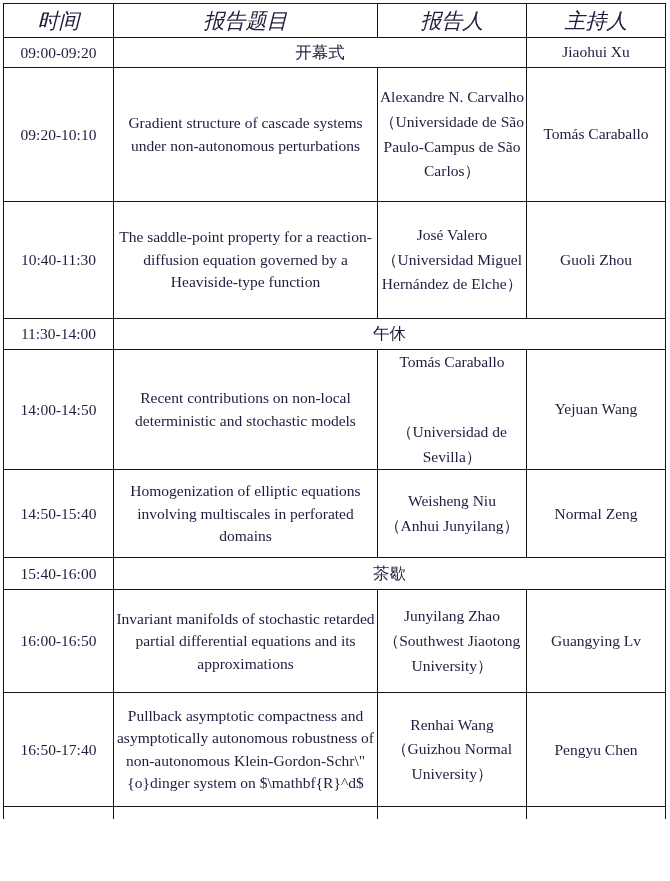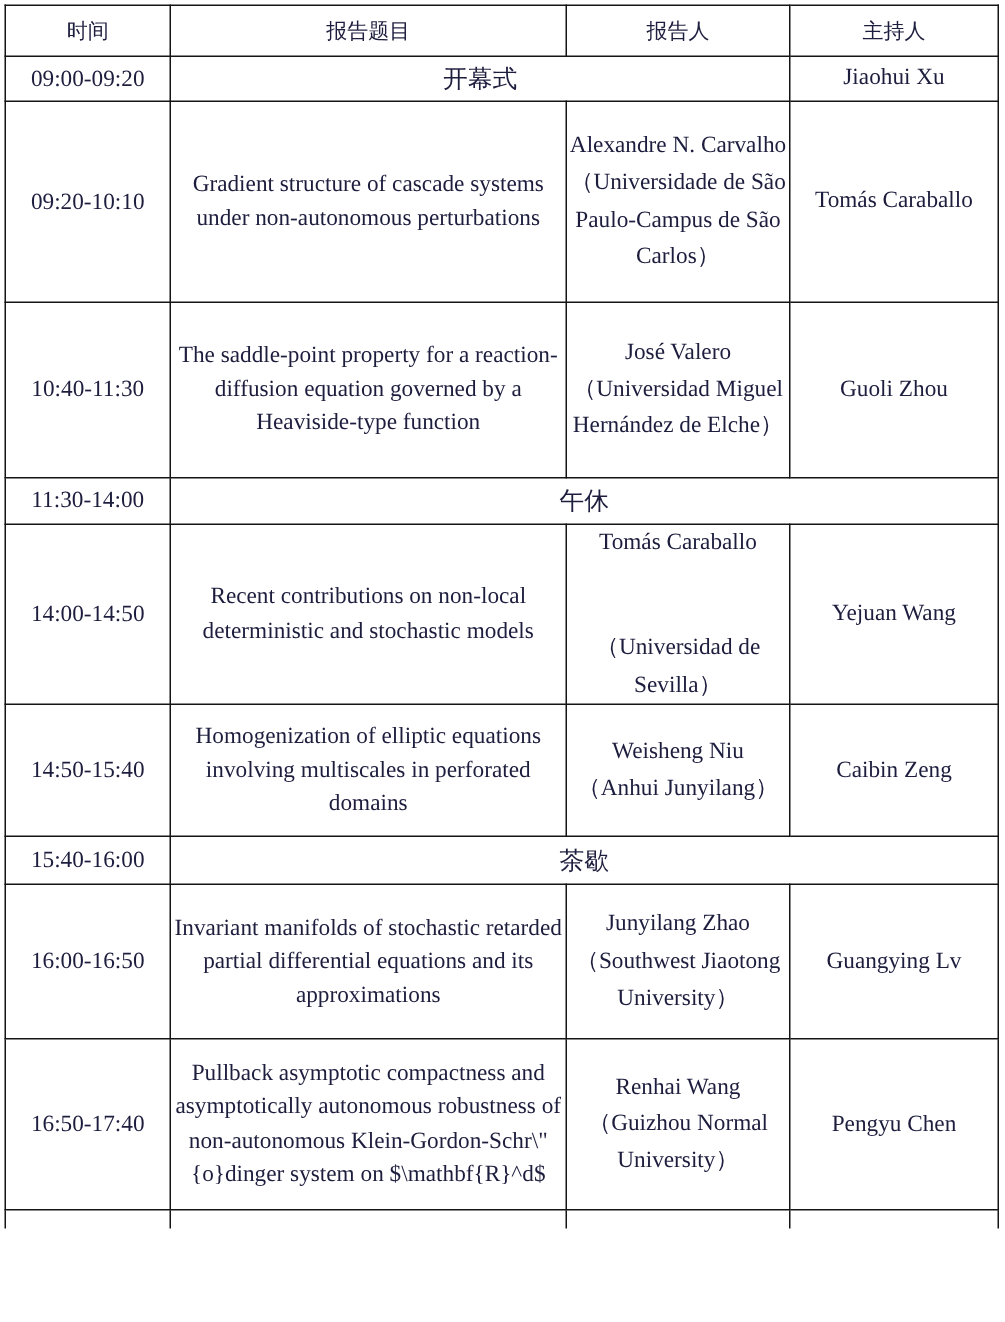--- a/index.html
+++ b/index.html
@@ -51,21 +51,22 @@
   tr.r-talk6  { height: 114px; }
   tr.r-stub   { height: 12px; }
   td.date-cell {
     font-weight: bold;
     font-size: 17.5px;
   }
   td.venue-cell {
     font-size: 17px;
   }
   td.colhead {
-    font-size: 14px;
+    font-size: 21px;
+    font-style: italic;
   }
   td.time-cell {
     font-size: 15.5px;
     white-space: nowrap;
   }
   td.title-cell {
     font-size: 15.5px;
     line-height: 1.45;
     padding: 4px 10px;
   }
@@ -153,21 +154,21 @@
       <td class="chair-cell">Yejuan Wang</td>
     </tr>
 
     <tr class="r-talk4">
       <td class="time-cell">14:50-15:40</td>
       <td class="title-cell">Homogenization of elliptic equations involving multiscales in perforated domains</td>
       <td class="speaker-cell">
         <span style="display: block;">Weisheng Niu</span>
         <span style="display: block;">（Anhui Junyilang）</span>
       </td>
-      <td class="chair-cell">Caibin Zeng</td>
+      <td class="chair-cell">Normal Zeng</td>
     </tr>
 
     <tr class="r-break">
       <td class="time-cell">15:40-16:00</td>
       <td colspan="3" class="break-cell">茶歇</td>
     </tr>
 
     <tr class="r-talk5">
       <td class="time-cell">16:00-16:50</td>
       <td class="title-cell">Invariant manifolds of stochastic retarded partial differential equations and its approximations</td>

